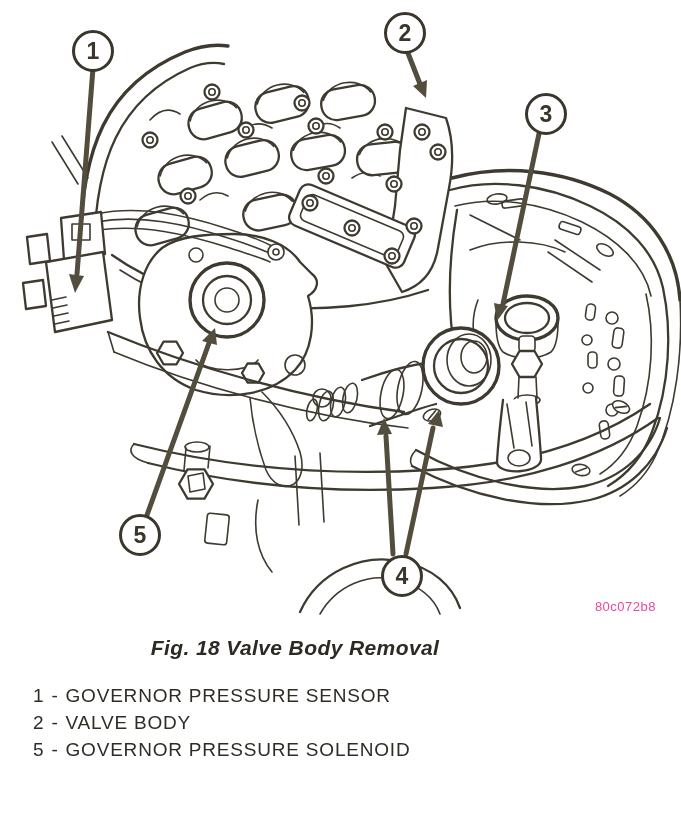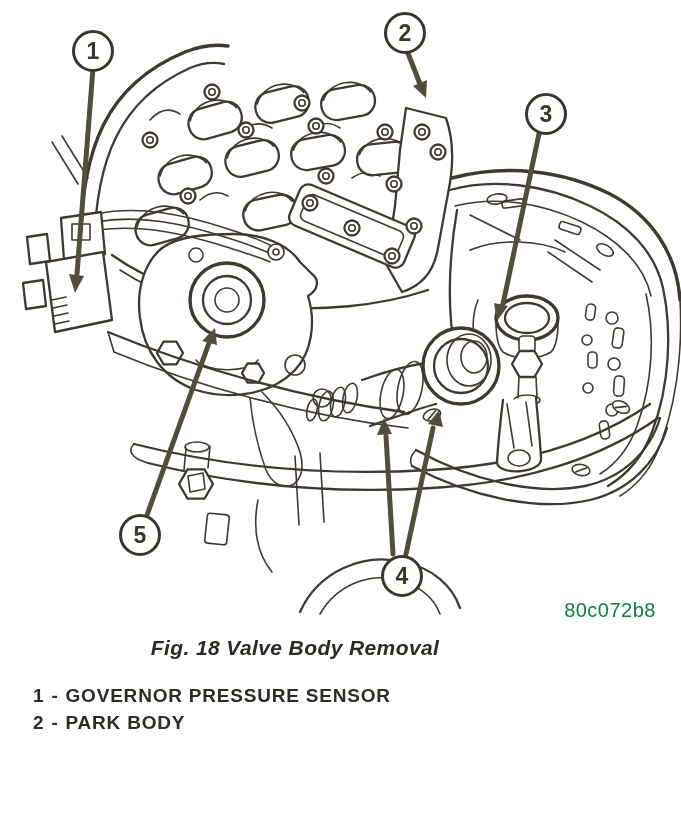--- a/index.html
+++ b/index.html
@@ -18,24 +18,24 @@
     position:absolute;width:36px;height:36px;border:3px solid #3a362c;border-radius:50%;
     background:#ffffff;color:#3a362c;font-size:23px;font-weight:700;
     display:flex;align-items:center;justify-content:center;line-height:1;
   }
   .caption{
     position:absolute;top:636px;left:0;width:590px;text-align:center;
     font-size:21px;font-weight:700;font-style:italic;color:#2d2a24;letter-spacing:0.4px;
   }
   .part-code{
     position:absolute;top:599px;left:540px;width:116px;text-align:right;
-    font-size:20px;color:#15803d;letter-spacing:0.5px;
+    font-size:13px;color:#ec4899;letter-spacing:0.5px;
   }
   .legend{position:absolute;top:682px;left:33px;}
-  .legend-row{height:27px;line-height:27px;font-size:19px;font-weight:700;color:#2f2c26;letter-spacing:0.8px;white-space:nowrap;}
+  .legend-row{height:27px;line-height:27px;font-size:19px;font-weight:400;color:#2f2c26;letter-spacing:0.8px;white-space:nowrap;}
   .lg-sep{margin:0 7px;}
 </style>
 </head>
 <body>
 
 <div class="page">
 
   <svg width="681" height="630" viewBox="0 0 681 630">
     <defs>
       <g id="boss">
@@ -239,17 +239,20 @@
 
   <div class="part-code">80c072b8</div>
 
   <div class="caption">Fig. 18 Valve Body Removal</div>
 
   <div class="legend">
     <div class="legend-row">
       <span class="lg-num">1</span><span class="lg-sep">-</span><span class="lg-label">GOVERNOR PRESSURE SENSOR</span>
     </div>
     <div class="legend-row">
-      <span class="lg-num">2</span><span class="lg-sep">-</span><span class="lg-label">PARK BODY</span>
+      <span class="lg-num">2</span><span class="lg-sep">-</span><span class="lg-label">VALVE BODY</span>
+    </div>
+    <div class="legend-row">
+      <span class="lg-num">5</span><span class="lg-sep">-</span><span class="lg-label">GOVERNOR PRESSURE SOLENOID</span>
     </div>
   </div>
 
 </div>
 
 </body></html>

